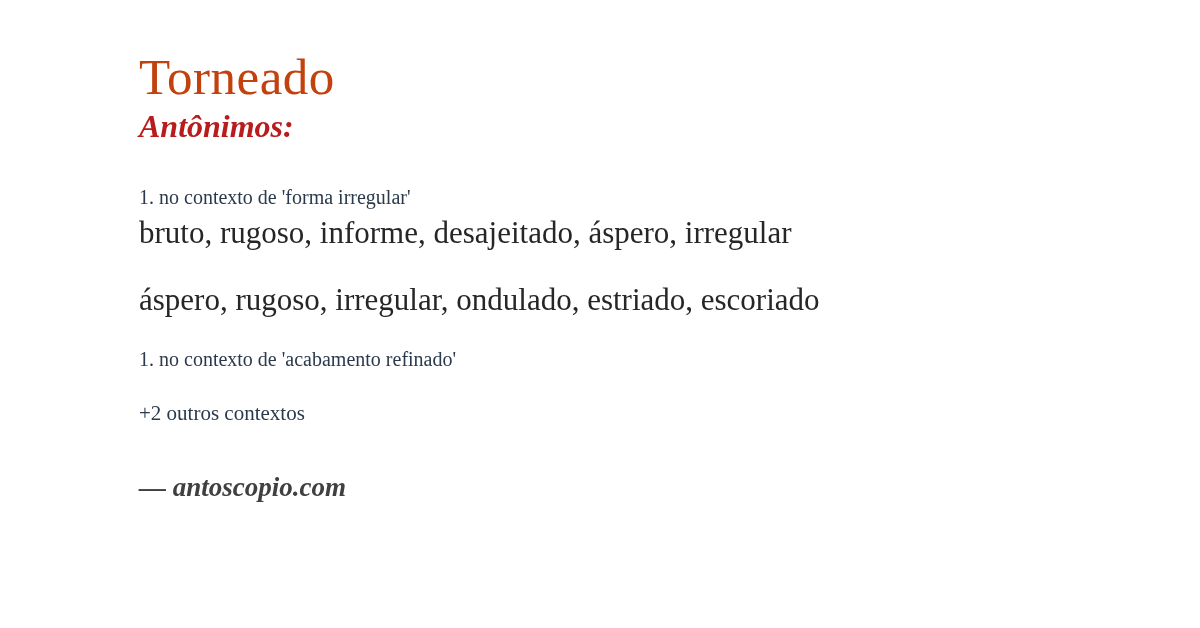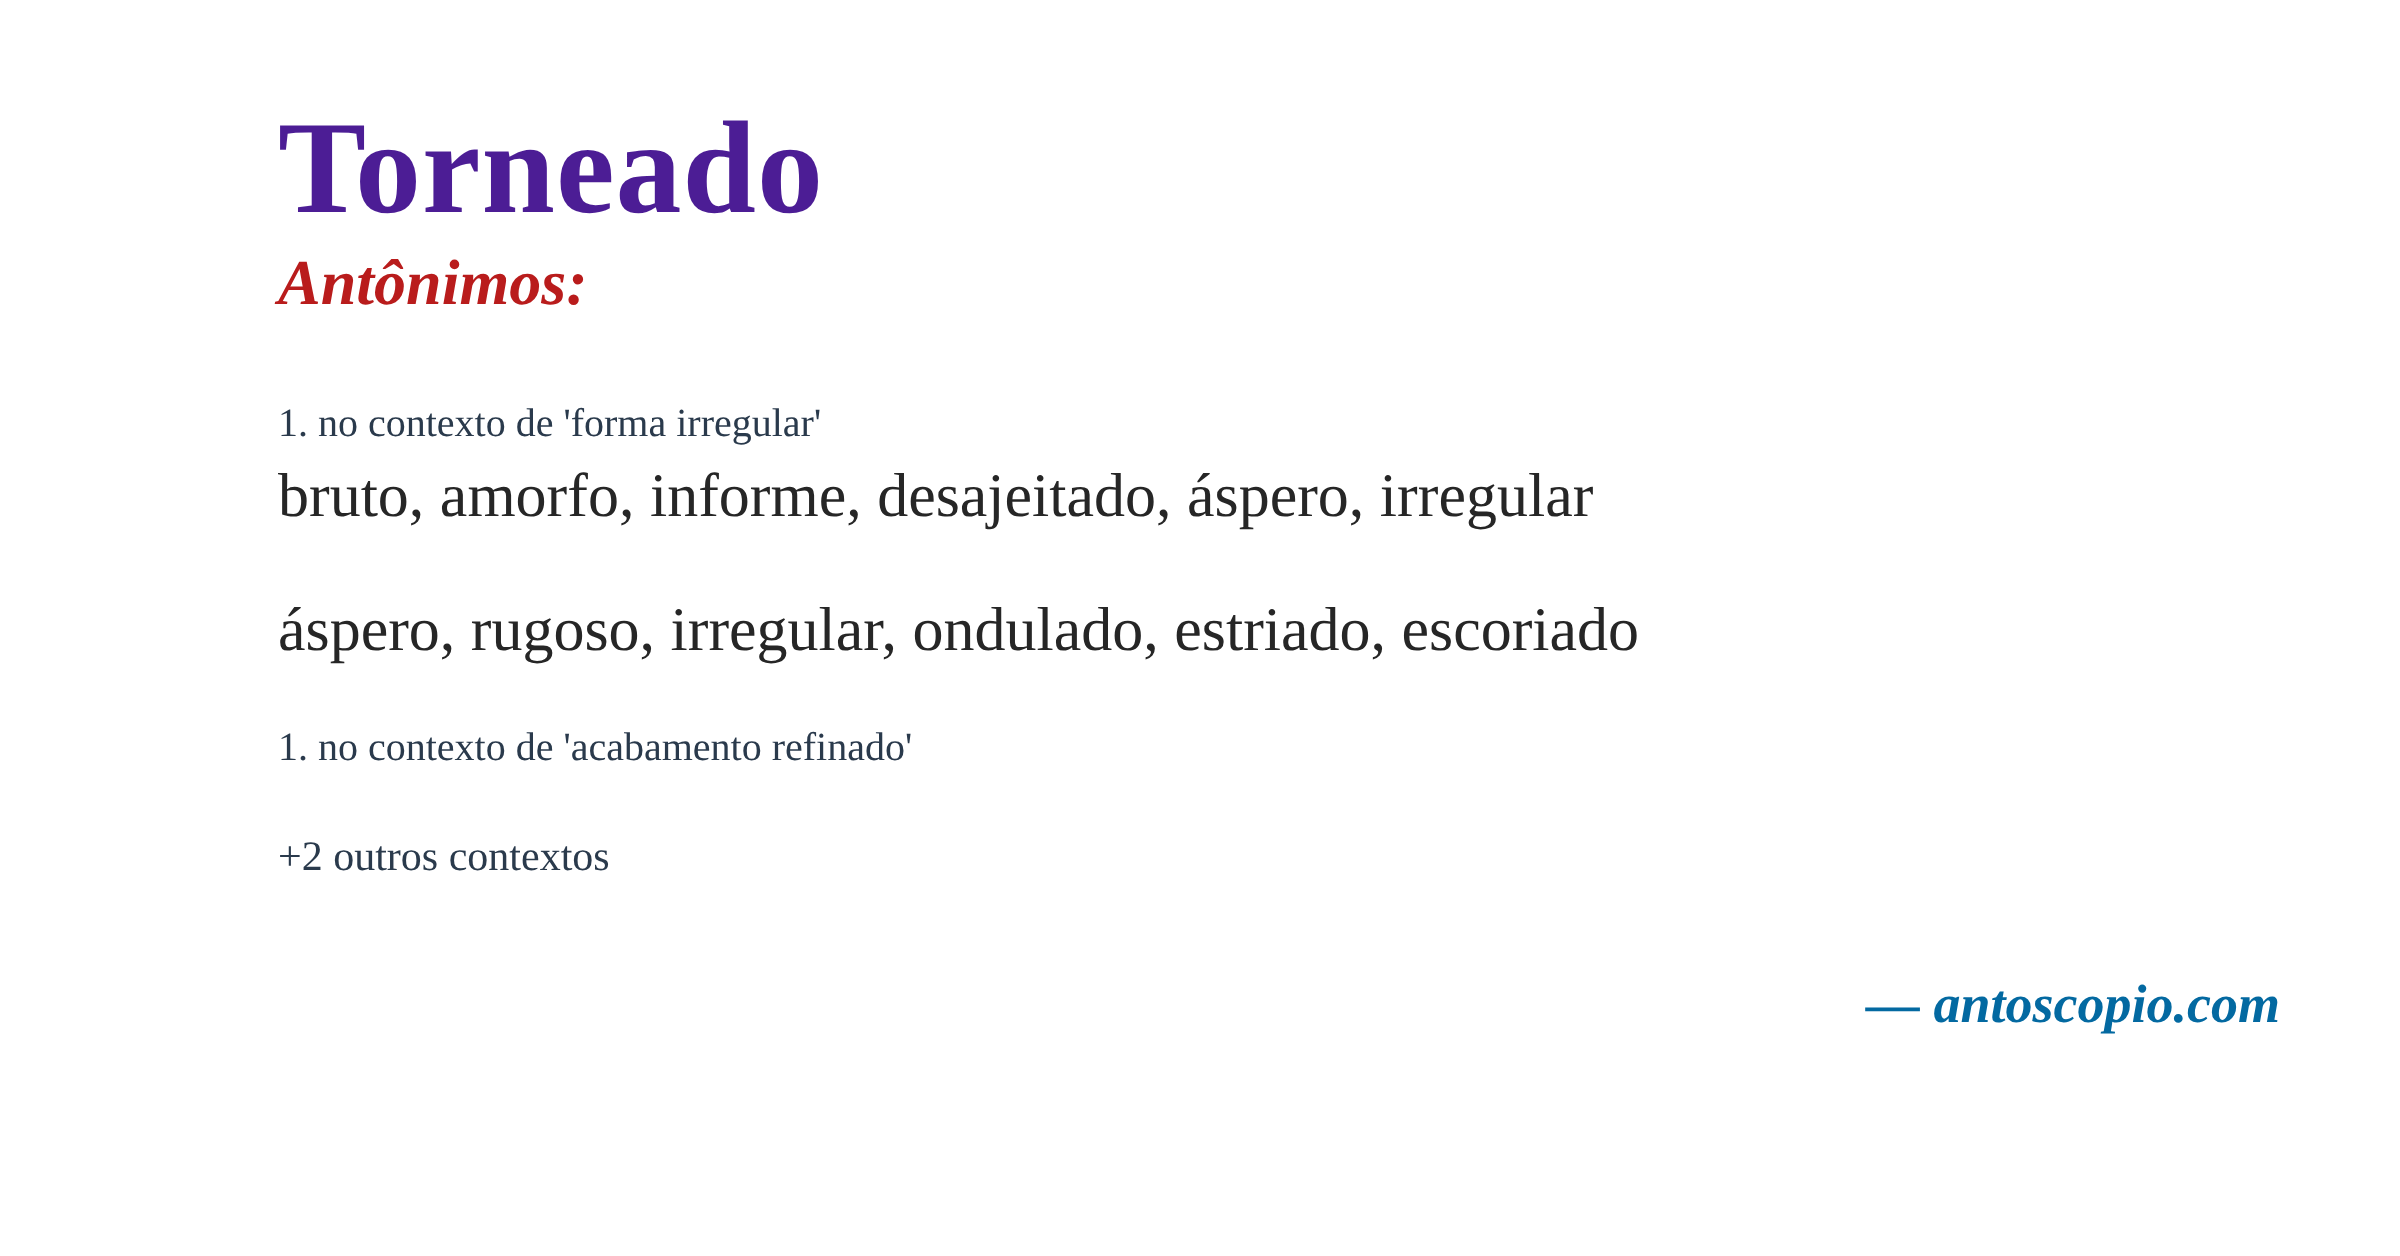--- a/index.html
+++ b/index.html
@@ -14,24 +14,24 @@
     font-family: "Liberation Serif", "DejaVu Serif", serif;
   }
   .card {
     box-sizing: border-box;
     width: 1200px;
     height: 628px;
     padding: 52px 60px 0 139px;
   }
   .title {
     margin: 0;
-    font-size: 66px;
+    font-size: 51px;
     line-height: 1.0;
-    font-weight: 700;
-    color: #4c1d95;
+    font-weight: 400;
+    color: #c2410c;
     letter-spacing: 0.5px;
   }
   .subtitle {
     margin: 6px 0 0 0;
     font-size: 32px;
     line-height: 1.1;
     font-style: italic;
     font-weight: 700;
     color: #b91c1c;
   }
@@ -56,38 +56,37 @@
   .more-contexts {
     font-size: 21px;
     color: #2a3a4c;
     display: inline-block;
   }
   .attribution {
     margin-top: 46px;
     font-size: 27px;
     font-style: italic;
     font-weight: 600;
-    color: #0369a1;
-    text-align: right;
+    color: #404040;
   }
 </style>
 </head>
 <body>
 
 <div class="card">
 
   <h1 class="title">Torneado</h1>
 
   <h2 class="subtitle">Antônimos:</h2>
 
   <div class="contexts">
 
     <div class="context-block">
       <p class="context-label">1. no contexto de 'forma irregular'</p>
-      <p class="context-antonyms">bruto, amorfo, informe, desajeitado, áspero, irregular</p>
+      <p class="context-antonyms">bruto, rugoso, informe, desajeitado, áspero, irregular</p>
     </div>
 
     <div class="context-block">
       <p class="context-antonyms">áspero, rugoso, irregular, ondulado, estriado, escoriado</p>
     </div>
 
     <div class="context-block">
       <p class="context-label">1. no contexto de 'acabamento refinado'</p>
     </div>
 

